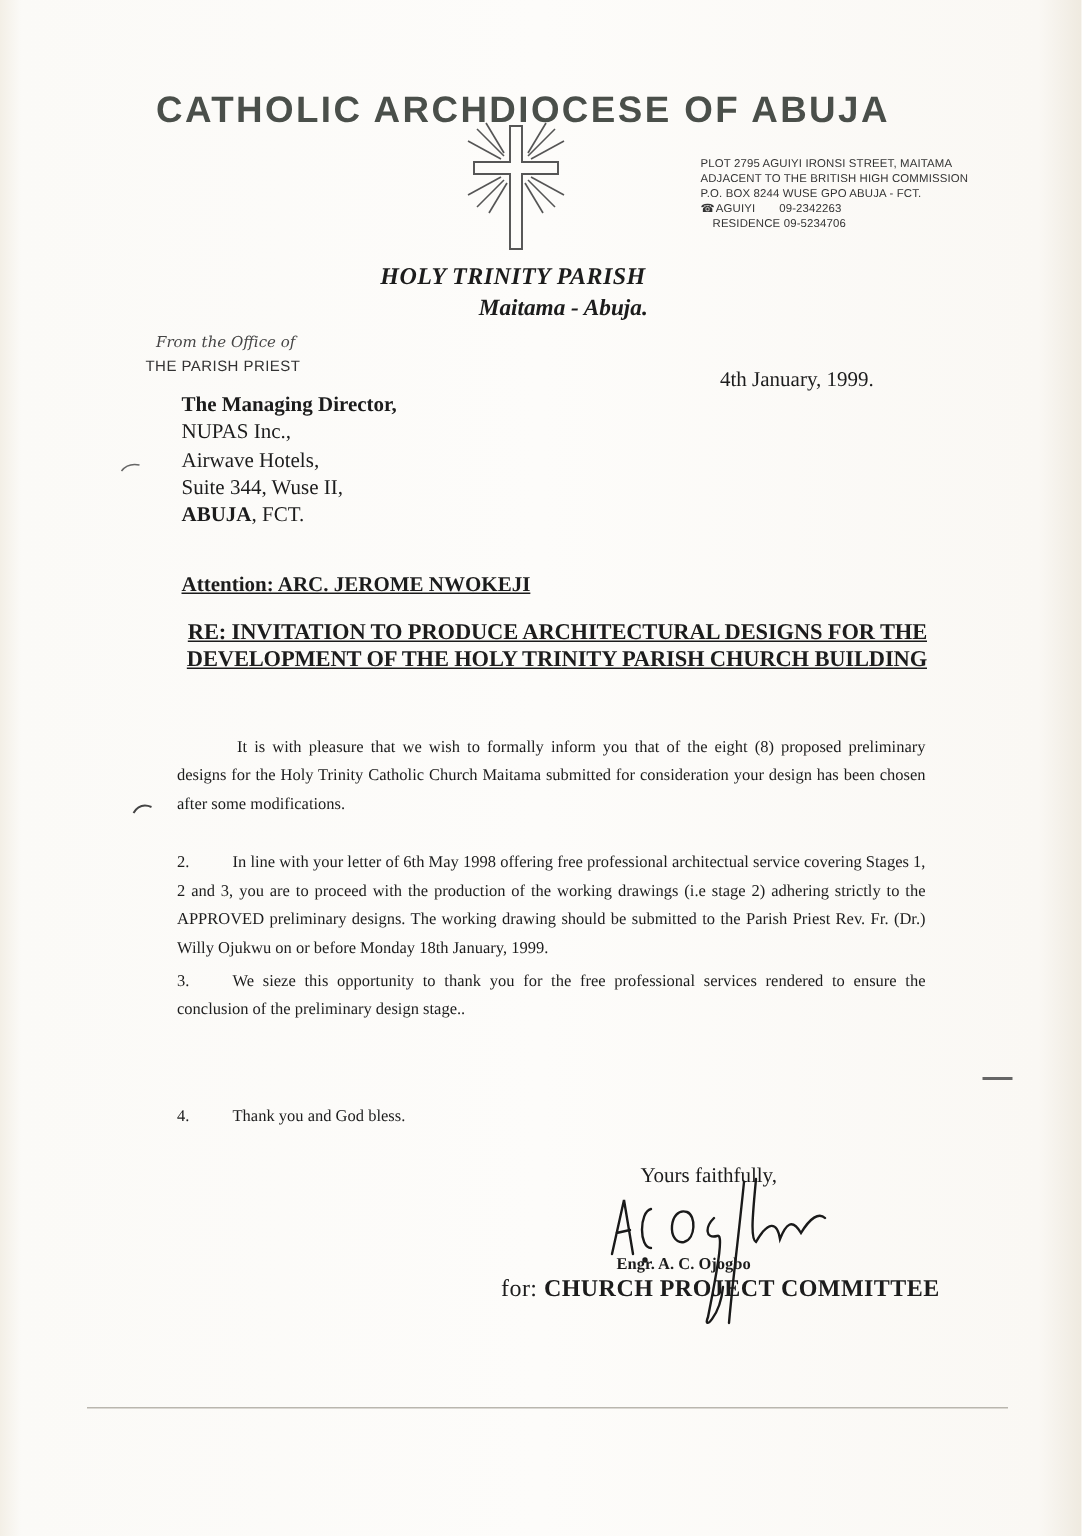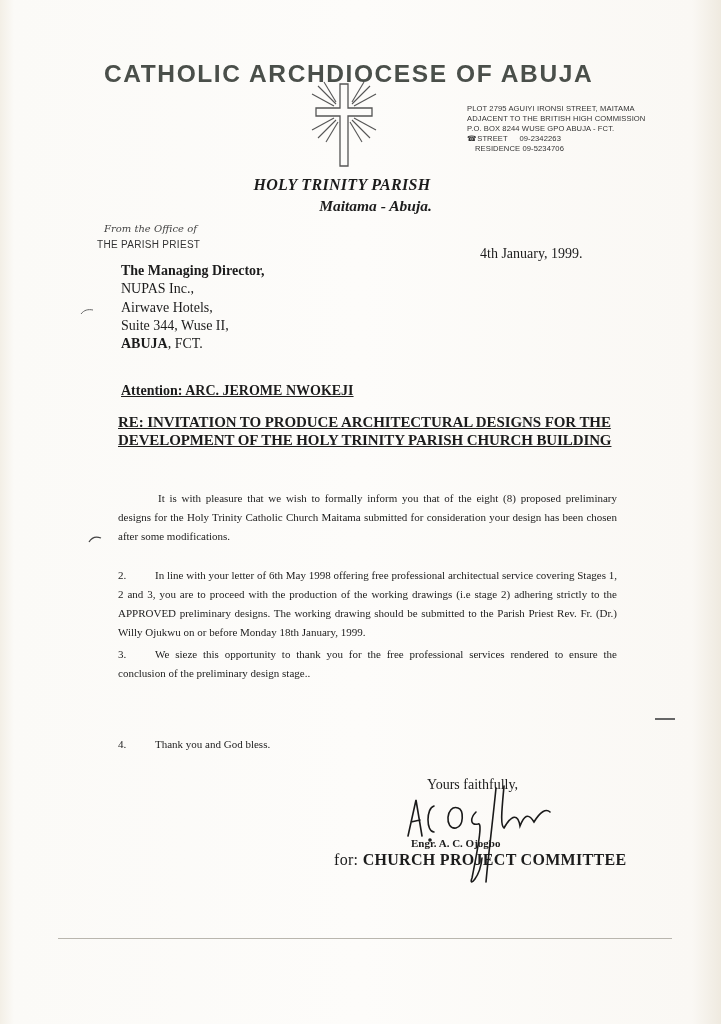--- a/index.html
+++ b/index.html
@@ -46,21 +46,21 @@
     font-size:10px; letter-spacing:0.3px; color:#333;
   }
   .date { left:480px; top:246px; font-size:14px; }
 
   .recipient { left:121px; top:262px; font-size:14px; line-height:18.3px; }
   .recipient .bold { font-weight:bold; }
 
   .attention { left:121px; top:383px; font-size:14px; font-weight:bold; text-decoration:underline; }
 
   .subject {
-    left:118px; top:413px; width:500px; text-align:left;
+    left:118px; top:413px; width:500px; text-align:right;
     font-weight:bold; font-size:15px; line-height:18px; text-decoration:underline;
     letter-spacing:-0.1px;
   }
 
   .para {
     left:118px; width:499px; font-size:11px; line-height:19px; text-align:justify;
   }
   .p1 { top:489px; text-indent:40px; }
   .p2 { top:566px; }
   .p3 { top:645px; }
@@ -104,21 +104,21 @@
     <line x1="42" y1="42" x2="54" y2="62"></line>
   </g>
 </svg>
 
 <div class="abs address">
   <div>PLOT 2795 AGUIYI IRONSI STREET, MAITAMA</div>
   <div>ADJACENT TO THE BRITISH HIGH COMMISSION</div>
   <div>P.O. BOX 8244 WUSE GPO ABUJA - FCT.</div>
   <div class="phone-row">
     <span class="phone-icon">☎</span>
-    <span class="lbl">STREET</span>
+    <span class="lbl">AGUIYI</span>
     <span>09-2342263</span>
   </div>
   <div class="indent">
     <span>RESIDENCE</span>
     <span>09-5234706</span>
   </div>
 </div>
 
 <div class="abs parish-name"><span>HOLY TRINITY PARISH</span></div>
 <div class="abs parish-loc"><span>Maitama - Abuja.</span></div>

